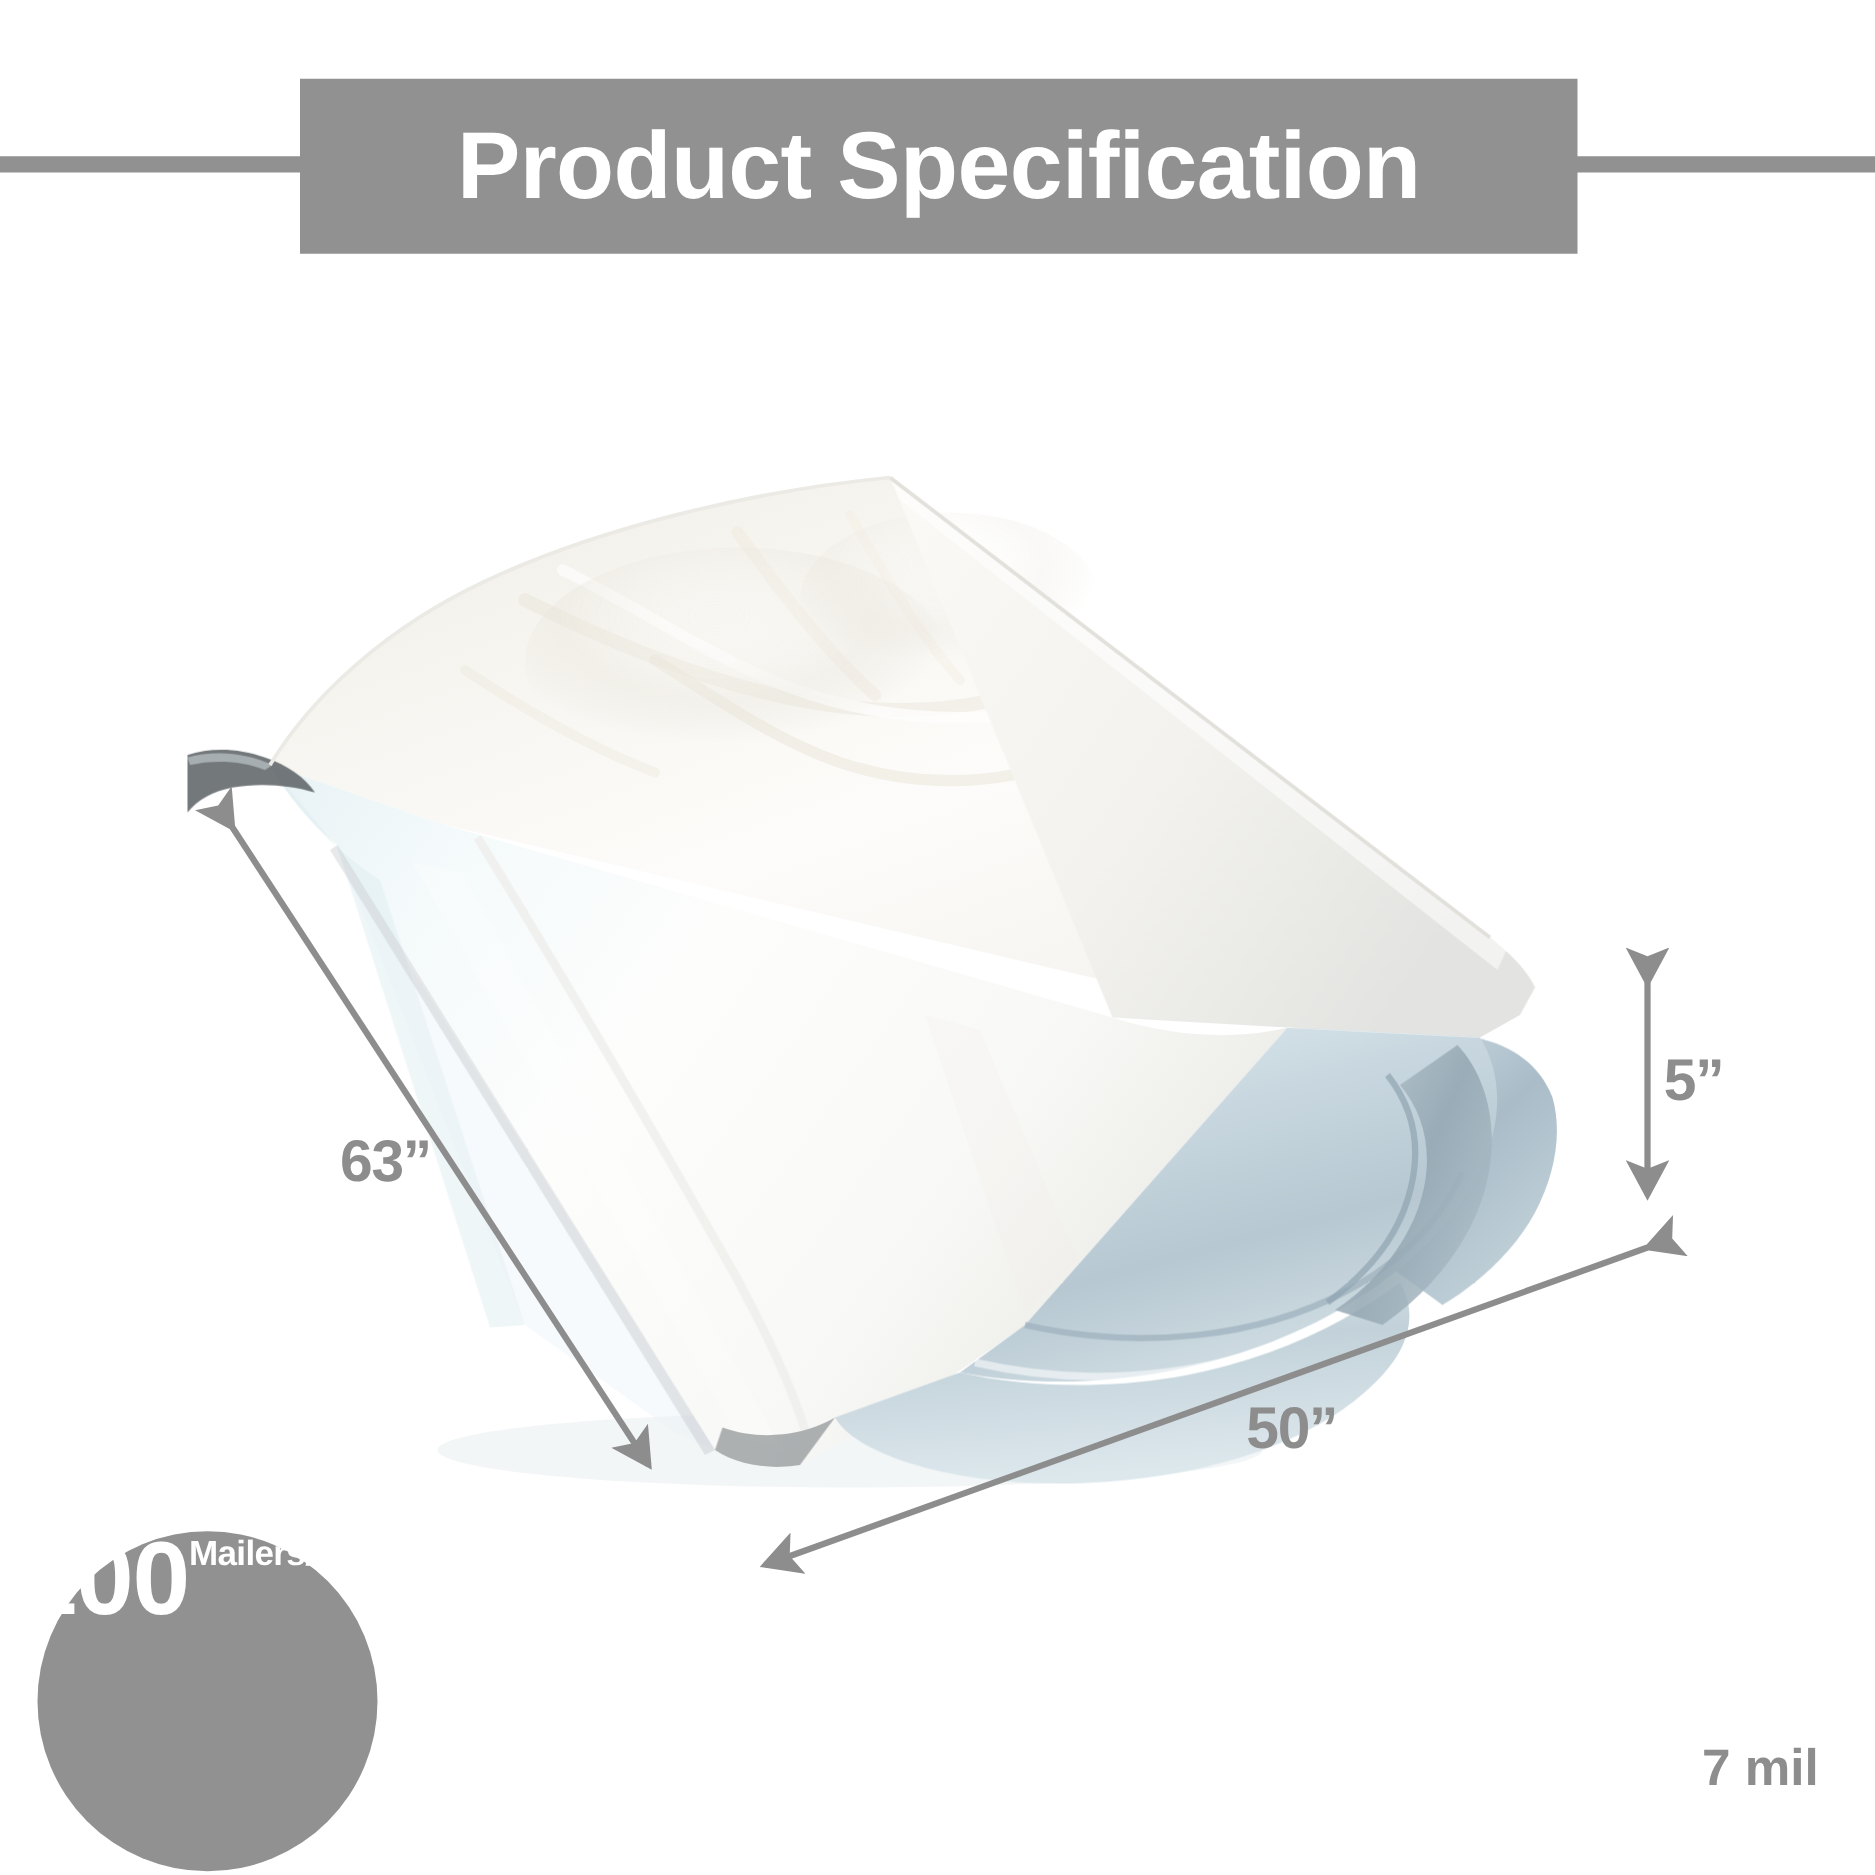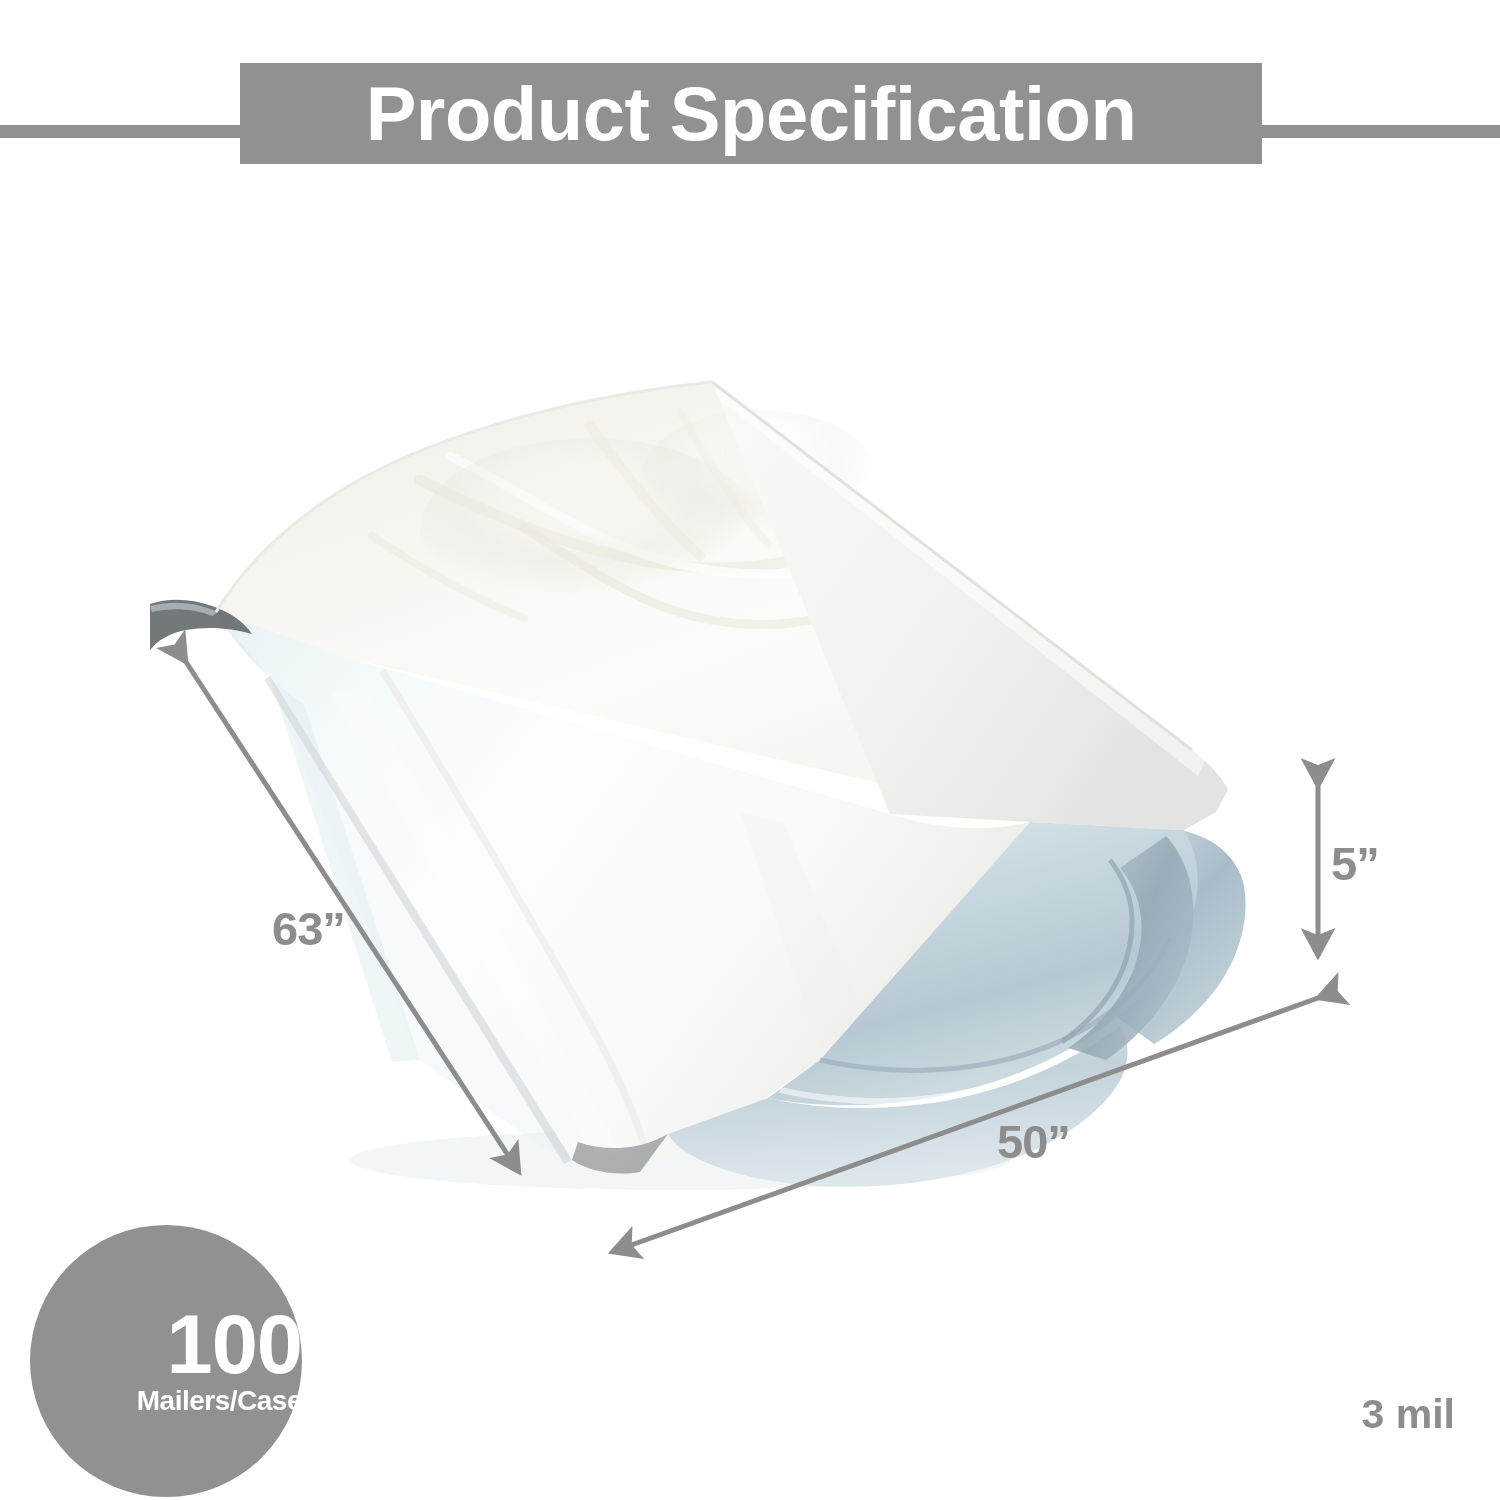--- a/index.html
+++ b/index.html
@@ -11,21 +11,21 @@
     position:relative;
   }
   #stage{position:absolute;left:0;top:0;width:1500px;height:1500px;}
 
   
   .header-rule{
     position:absolute;left:0;top:125px;width:1500px;height:13px;
     background:#919191;
   }
   .header-banner{
-    position:absolute;left:240px;top:63px;width:1022px;height:101px;
+    position:absolute;left:240px;top:63px;width:1022px;height:140px;
     background:#919191;
     display:flex;align-items:center;justify-content:center;
   }
   .header-title{
     color:#ffffff;
     font-size:76px;
     font-weight:bold;
     letter-spacing:-0.5px;
     line-height:1;
     white-space:nowrap;
@@ -55,22 +55,22 @@
   .arrows-svg{
     position:absolute;left:0;top:0;width:1500px;height:1500px;
     pointer-events:none;
   }
 
   
   .badge{
     position:absolute;left:30px;top:1225px;width:272px;height:272px;
     border-radius:50%;
     background:#919191;
-    display:flex;flex-direction:column;
-    align-items:flex-end;justify-content:center;
+    display:flex;flex-direction:row;
+    align-items:flex-start;justify-content:center;
   }
   .badge-count{
     color:#ffffff;font-weight:bold;font-size:83px;line-height:0.92;
     letter-spacing:-1px;
     font-family:"Liberation Sans", sans-serif;
   }
   .badge-caption{
     color:#ffffff;font-weight:bold;font-size:28px;line-height:1;
     margin-top:4px;letter-spacing:-0.5px;
     font-family:Liberation Sans, sans-serif;
@@ -267,16 +267,16 @@
   <span class="dim-label dim-36">63”</span>
   <span class="dim-label dim-30">50”</span>
   <span class="dim-label dim-5">5”</span>
 
   <div class="badge">
     <span class="badge-count">100</span>
     <span class="badge-caption">Mailers/Case</span>
   </div>
 
   <div class="thickness">
-    <span class="thickness-value">3 mil</span>
+    <span class="thickness-value">7 mil</span>
   </div>
 
 </div>
 
 </body></html>

